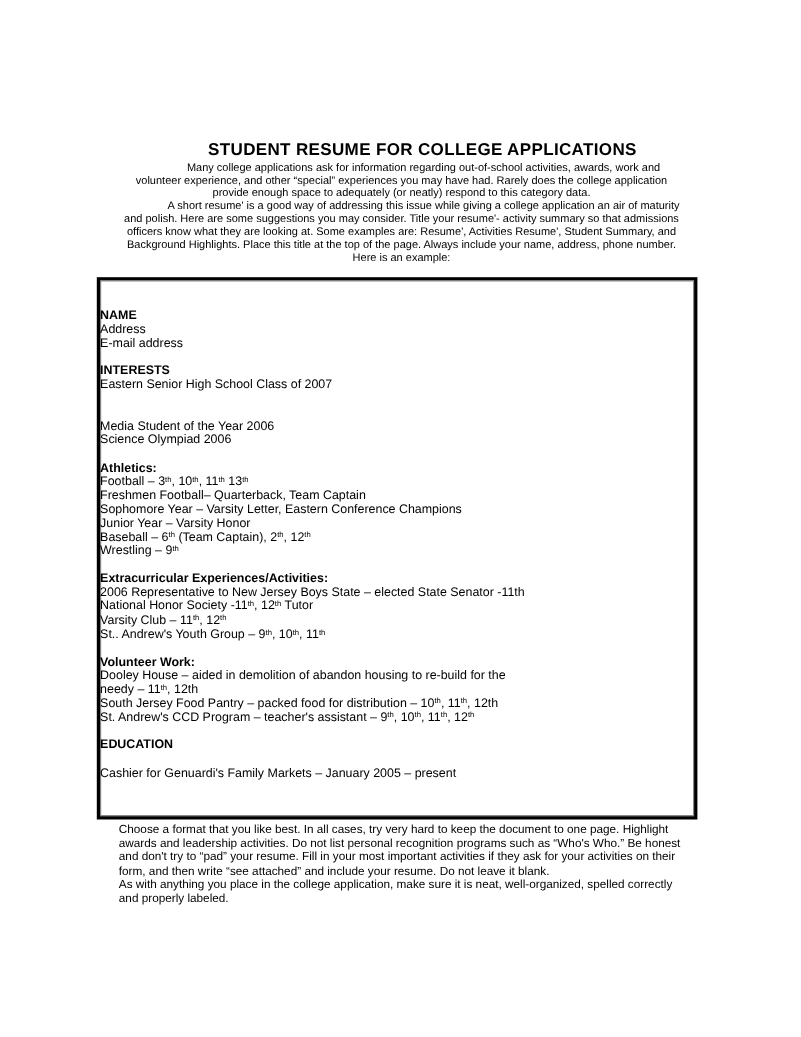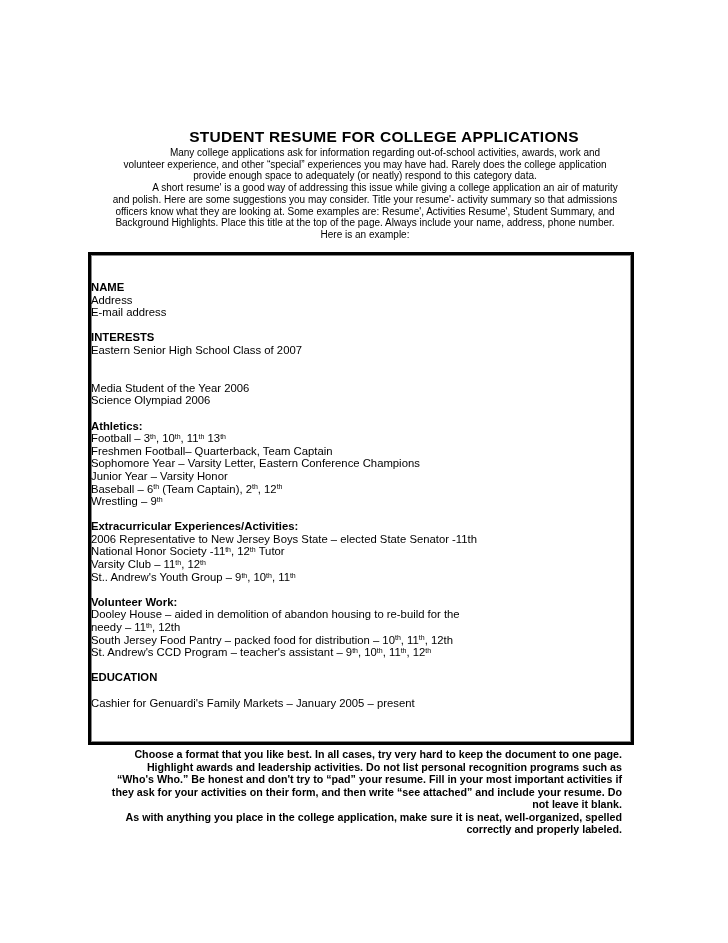--- a/index.html
+++ b/index.html
@@ -37,22 +37,21 @@
     line-height: 11.7px;
     text-align: center;
   }
   .closing-section {
     position: absolute;
     top: 748px;
     left: 108px;
     width: 514px;
     font-size: 10.7px;
     line-height: 12.5px;
-    text-align: right;
-    font-weight: bold;
+    text-align: left;
   }
   .para {
     margin: 0;
   }
   .para.indent {
     text-indent: 40px;
   }
   .resume-box {
     position: absolute;
     top: 252px;

